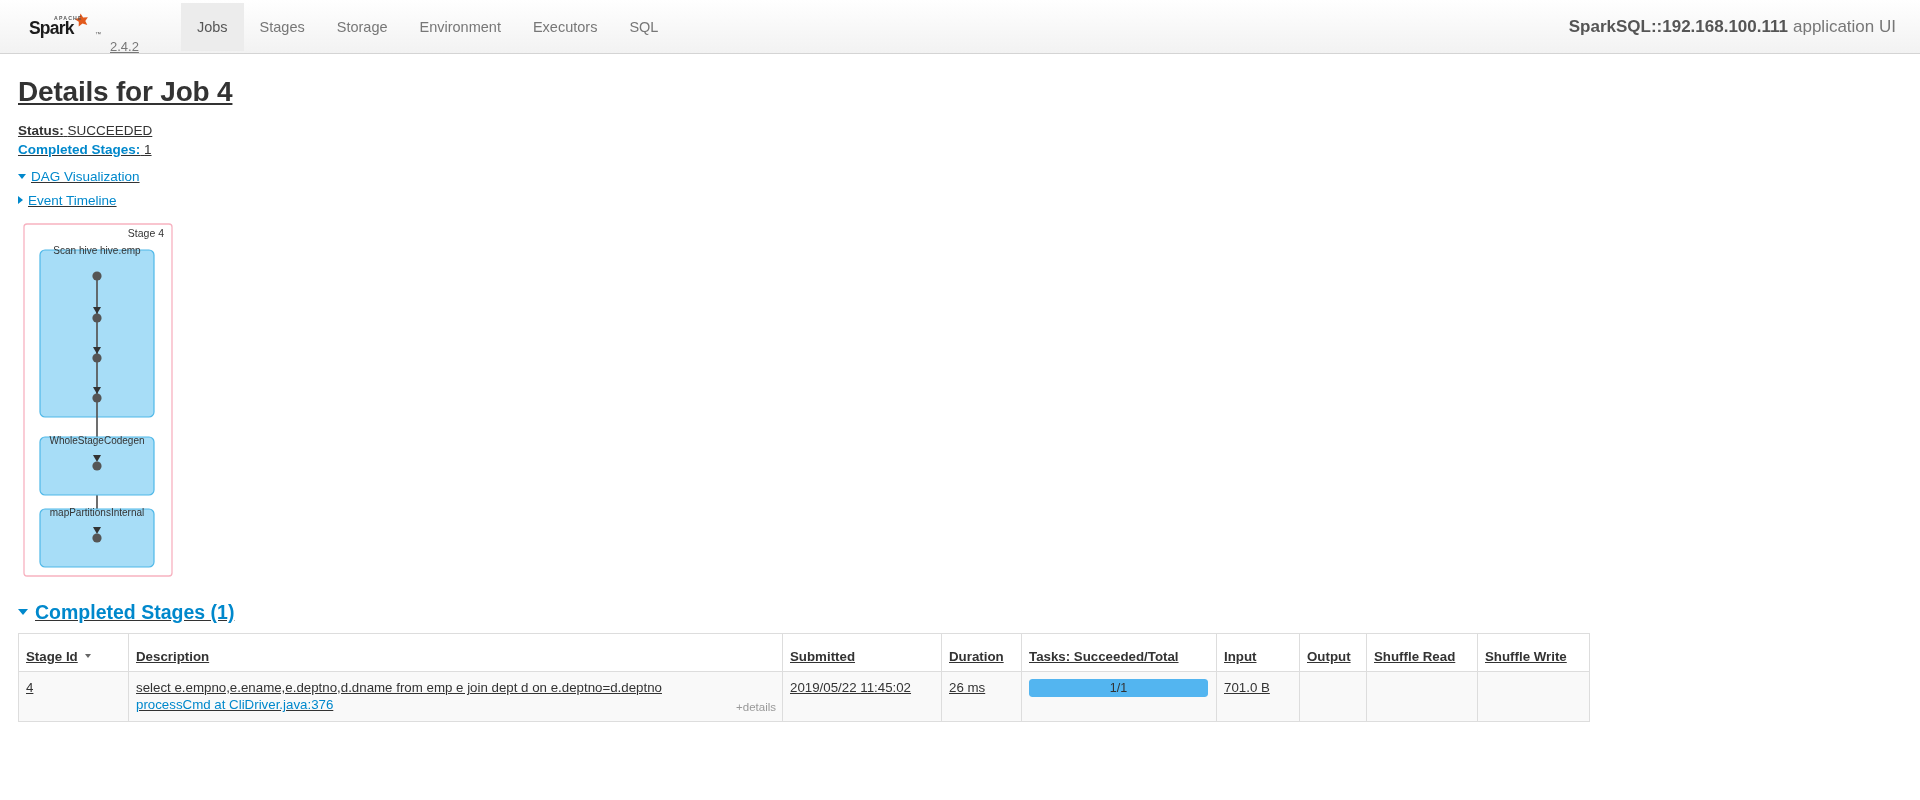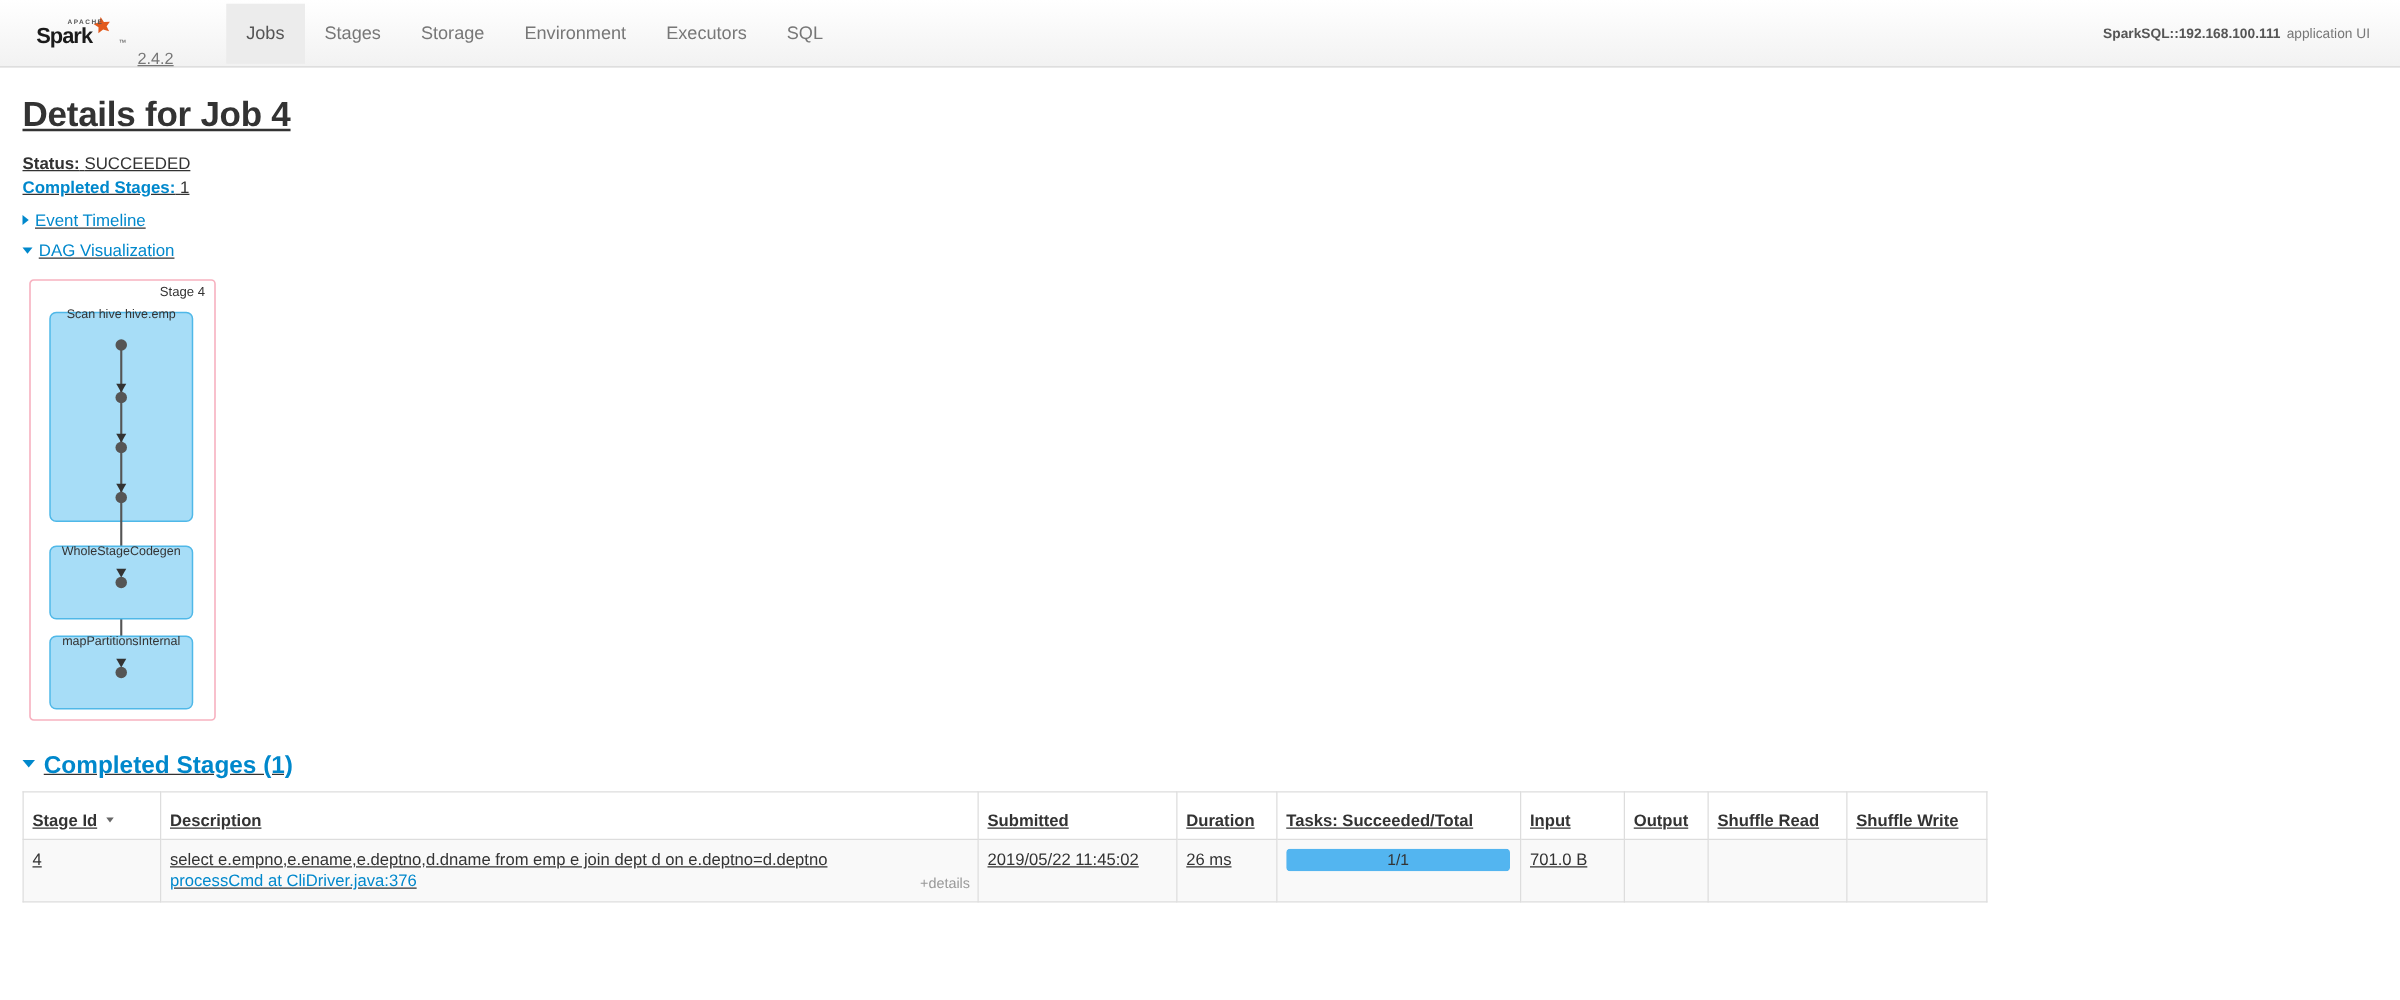--- a/index.html
+++ b/index.html
@@ -57,21 +57,21 @@
   }
   .nav-tabs li.active a {
     background: #ececec;
     color: #555555;
   }
   .nav-right {
     margin-left: auto;
     display: flex;
     align-items: center;
     padding-right: 24px;
-    font-size: 11px;
+    font-size: 17px;
     color: #777777;
     white-space: nowrap;
   }
   .nav-right .app-name {
     font-weight: bold;
     color: #555555;
     margin-right: 5px;
   }
 
   
@@ -272,25 +272,25 @@
     <strong>Status:</strong>
     <span>SUCCEEDED</span>
   </div>
 
   <div class="meta-line">
     <span class="lbl-blue">Completed Stages:</span>
     <span>1</span>
   </div>
 
   <span class="toggler">
+    <span class="arrow down"></span><span class="tog-text">DAG Visualization</span>
+  </span>
+
+  <span class="toggler">
     <span class="arrow right"></span><span class="tog-text">Event Timeline</span>
-  </span>
-
-  <span class="toggler">
-    <span class="arrow down"></span><span class="tog-text">DAG Visualization</span>
   </span>
 
   <div class="dag-wrap">
     <svg class="dag-svg" width="180" height="358" viewBox="0 0 180 358" xmlns="http://www.w3.org/2000/svg">
 
       <rect x="6" y="3" width="148" height="352" rx="3" ry="3" fill="#ffffff" stroke="#f7b2c0" stroke-width="1.3"></rect>
       <text id="dag-stage-label" x="146" y="16" text-anchor="end" font-family="Liberation Sans, sans-serif" font-size="10.5" fill="#333333">Stage 4</text>
 
       <rect x="22" y="29" width="114" height="167" rx="5" ry="5" fill="#a7ddf7" stroke="#4fb8e8" stroke-width="1.2"></rect>
       <text id="dag-node-0" x="79" y="33" text-anchor="middle" font-family="Liberation Sans, sans-serif" font-size="10" fill="#333333">Scan hive hive.emp</text>

